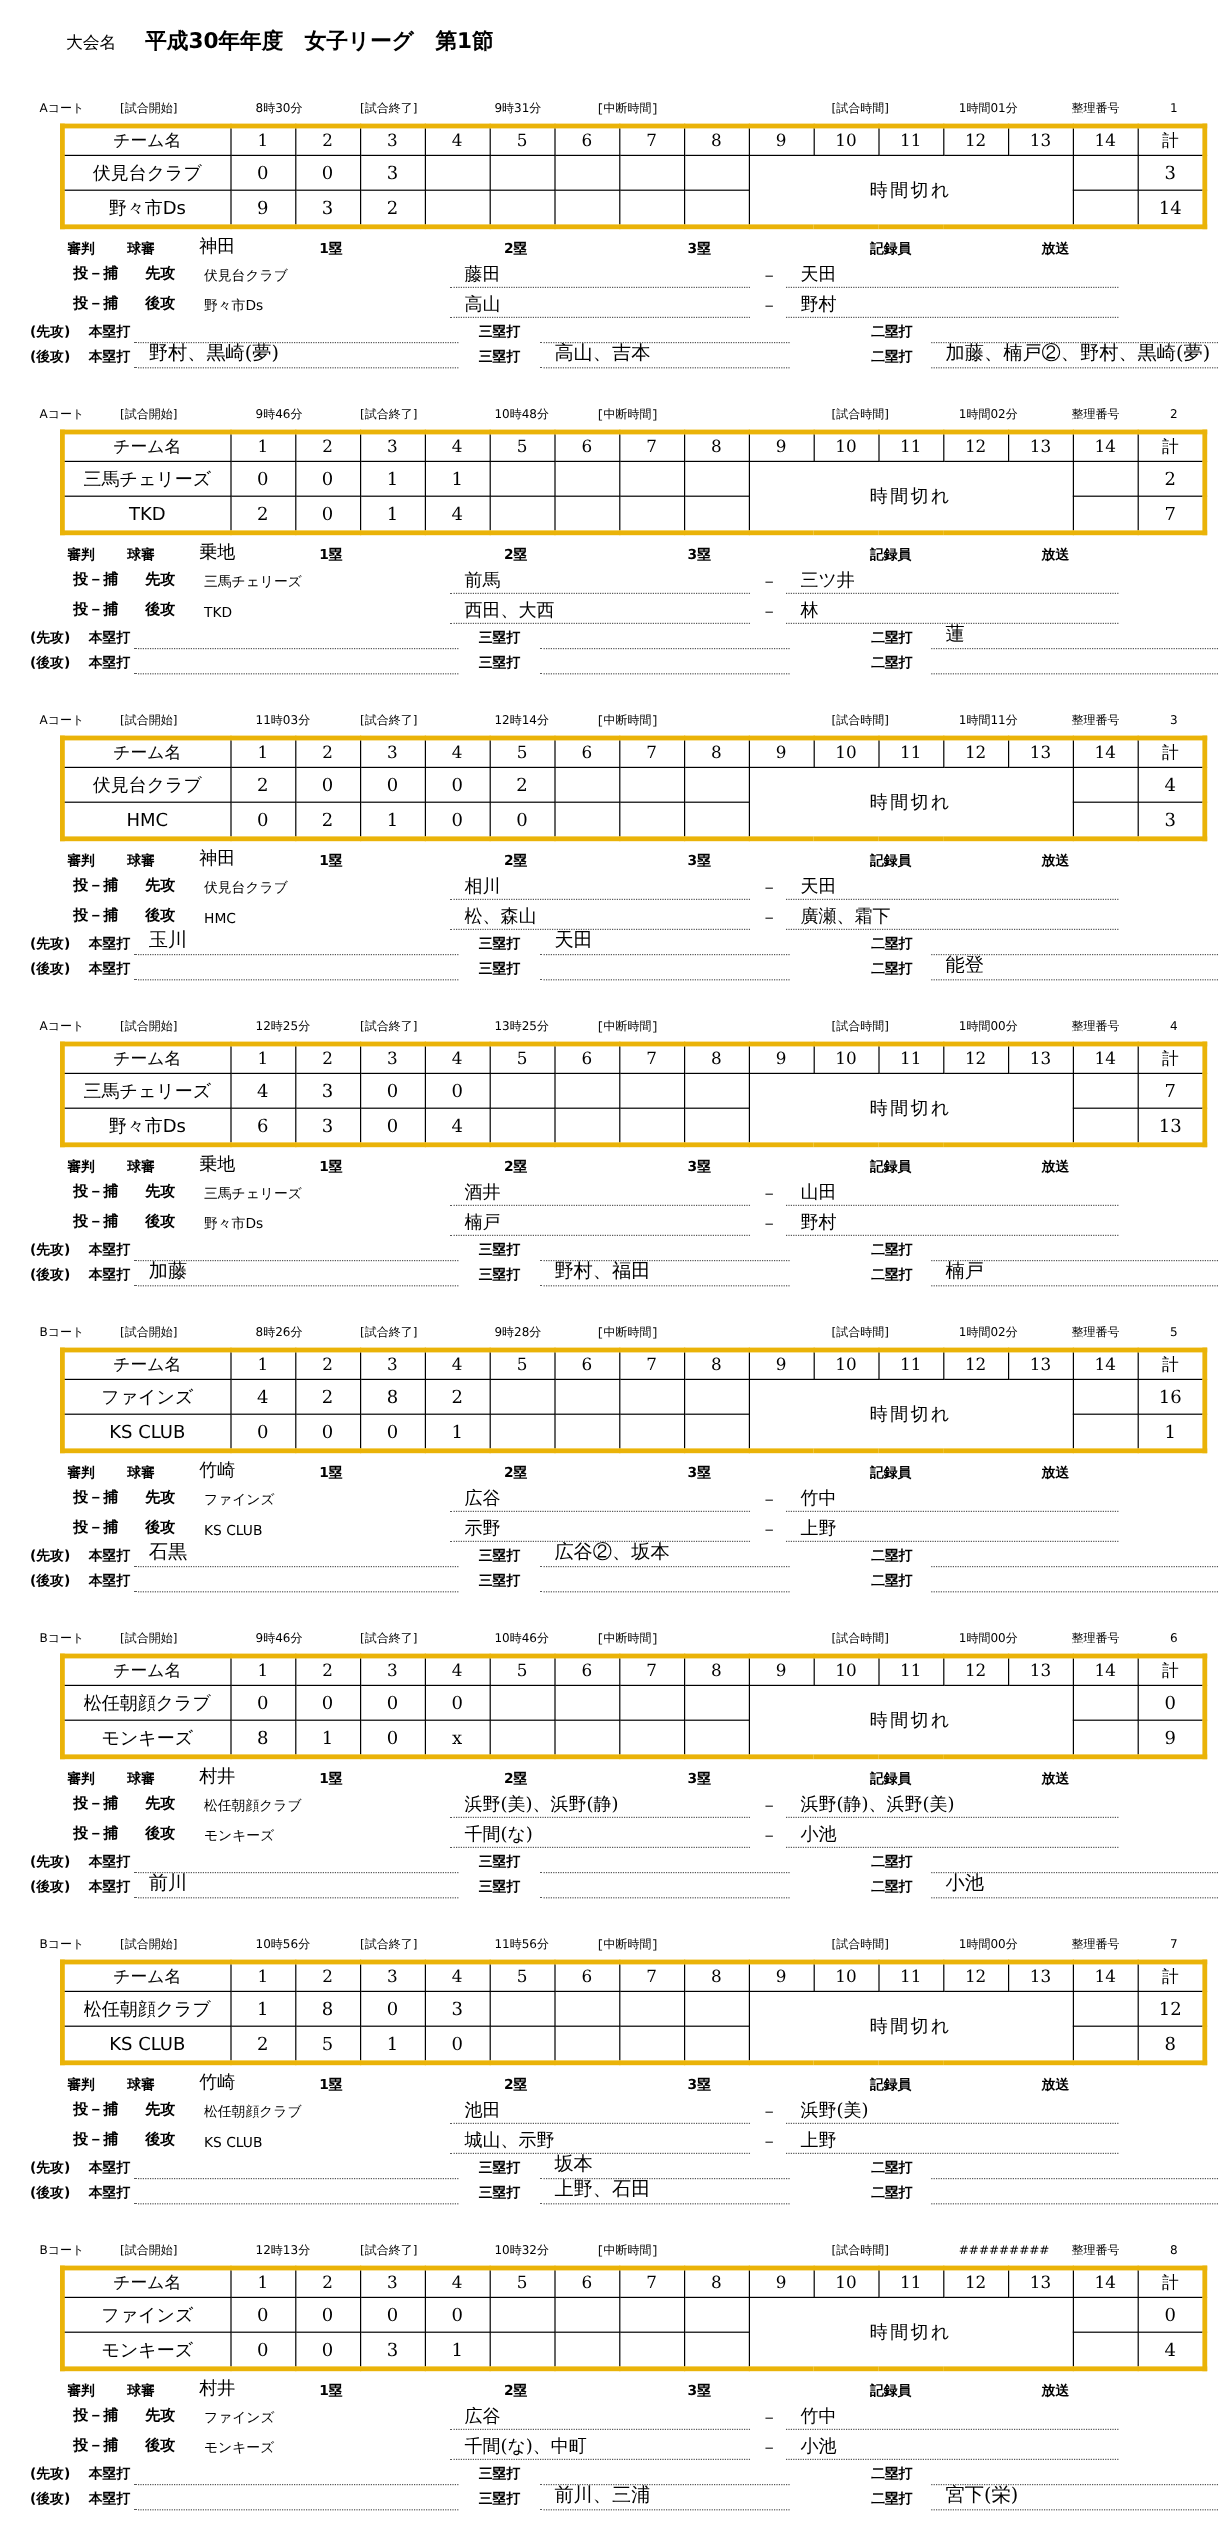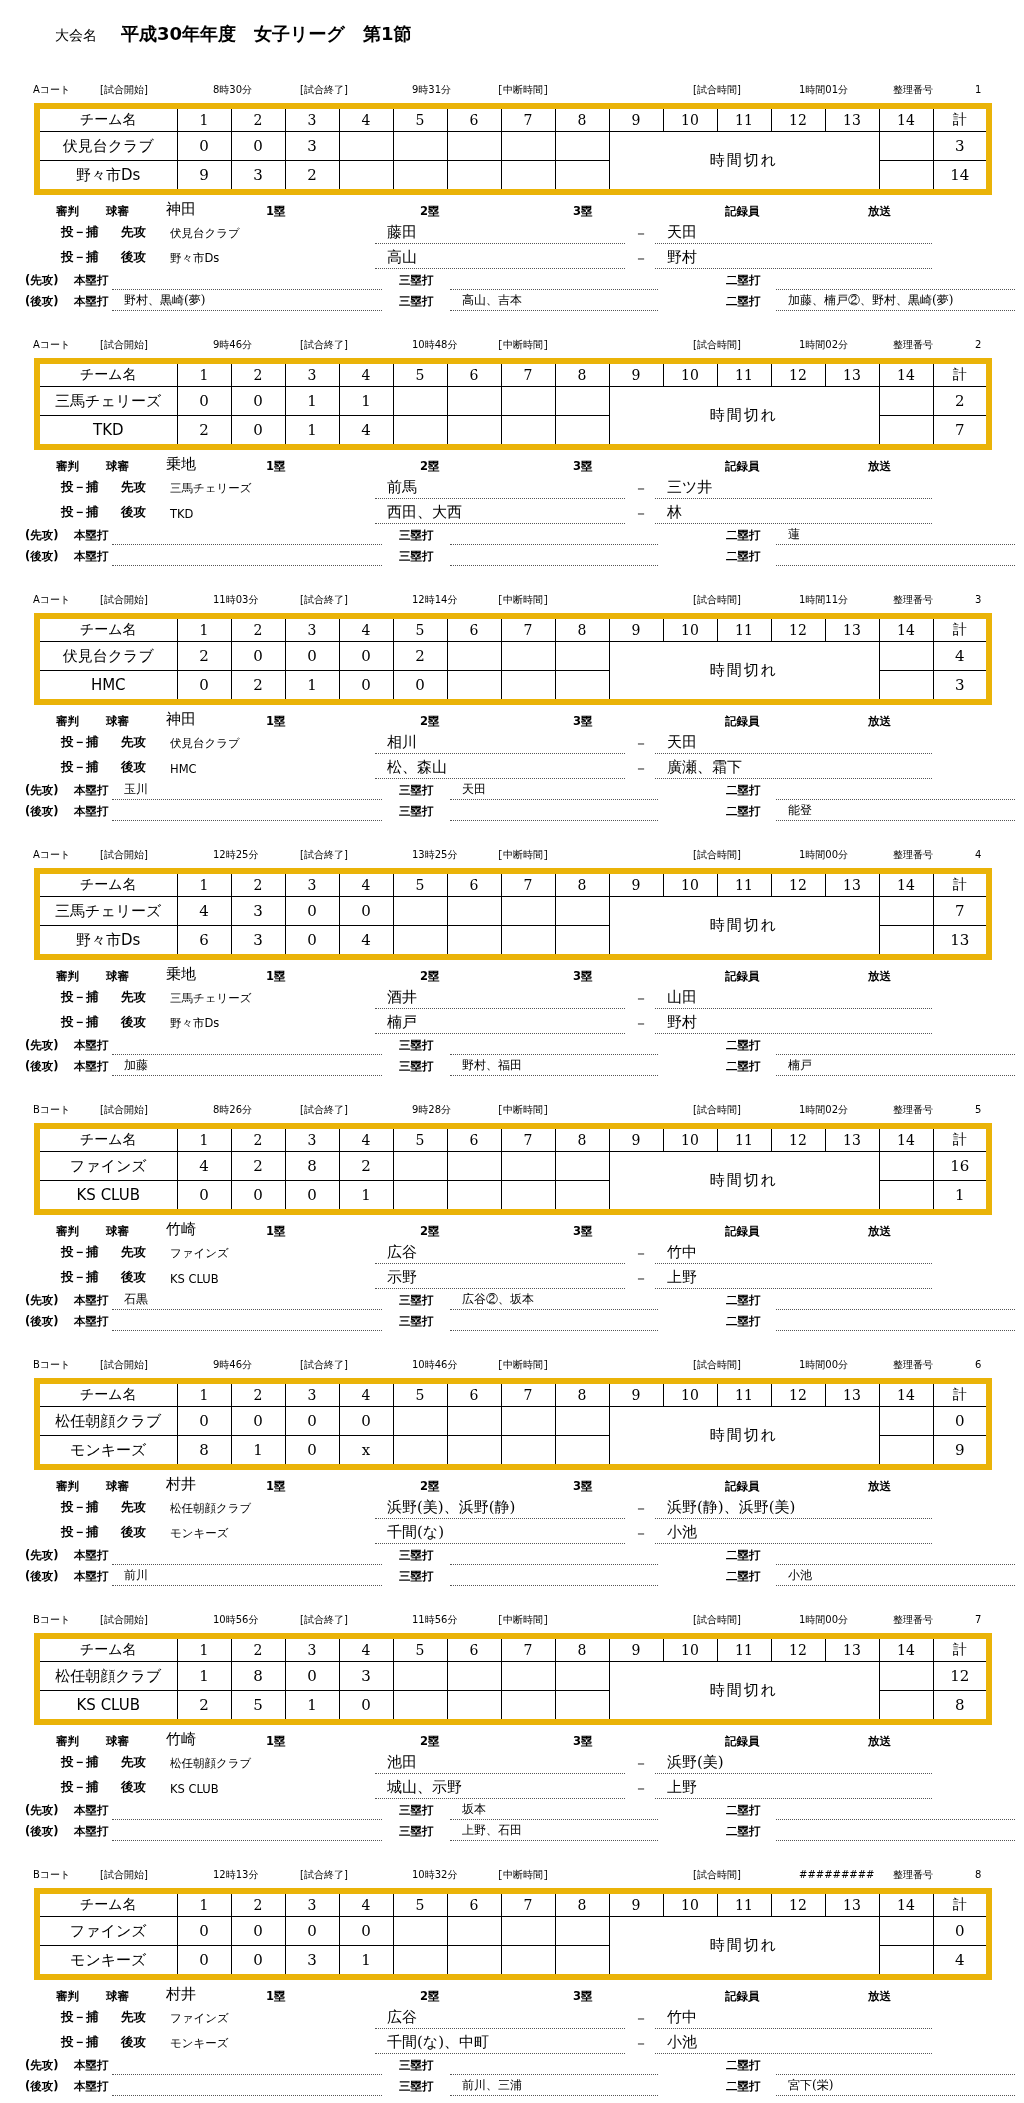--- a/index.html
+++ b/index.html
@@ -18,22 +18,22 @@
   .gh-court{width:67px;}
   .gh-slbl{width:113px;}
   .gh-sval{width:87px;}
   .gh-elbl{width:112px;}
   .gh-eval{width:85px;}
   .gh-ilbl{width:196px;font-family:Liberation Mono, monospace;}
   .gh-dlbl{width:106px;}
   .gh-dval{width:94px;}
   .gh-nlbl{width:82px;}
 
-  table.score{border-collapse:collapse;table-layout:fixed;margin-left:34px;margin-top:3px;
-    width:952px;border:6px solid #eab308;}
+  table.score{border-collapse:collapse;table-layout:fixed;margin-left:50px;margin-top:3px;
+    width:952px;border:4px solid #eab308;}
   table.score td{border:1px solid #000;text-align:center;padding:0;overflow:hidden;white-space:nowrap;}
   .c-team{width:140px;}
   .c-inn{width:54px;}
   .c-total{width:56px;}
   tr.thead td{height:22px;font-size:14px;}
   tr.trow td{height:28px;font-size:15px;}
   td.team-cell{font-family:"DejaVu Sans",sans-serif;font-size:13.5px;}
   td.th-team{font-family:"DejaVu Sans",sans-serif;font-size:14px;}
   td.timeup{font-size:14px;letter-spacing:2px;}
 
@@ -47,21 +47,21 @@
   .b-label,.b-side{bottom:5px;font-family:"DejaVu Sans",sans-serif;font-size:12.5px;font-weight:bold;}
   .b-team{bottom:5px;font-family:"DejaVu Sans",sans-serif;font-size:11.5px;}
   .b-line{bottom:2px;border-bottom:1px dotted #555;font-size:15px;padding:0 0 1px 12px;}
   .b-pitcher{left:375px;width:238px;}
   .b-dash{left:631px;width:20px;text-align:center;bottom:3px;font-size:14px;}
   .b-catcher{left:655px;width:265px;}
 
   .hits-row{position:relative;height:21px;}
   .hits-row span{position:absolute;white-space:nowrap;}
   .h-side,.h-lbl{bottom:4px;font-family:"DejaVu Sans",sans-serif;font-size:11.5px;font-weight:bold;}
-  .h-line{bottom:2px;border-bottom:1px dotted #555;font-size:12px;padding:0 0 1px 12px;margin-top:24px;}
+  .h-line{bottom:2px;border-bottom:1px dotted #555;font-size:16px;padding:0 0 1px 12px;margin-top:24px;}
   .h-side{left:25px;}
   .h-hr-lbl{left:74px;}   .h-hr{left:112px;width:258px;}
   .h-3b-lbl{left:399px;}  .h-3b{left:450px;width:196px;font-family:Liberation Serif, serif;}
   .h-2b-lbl{left:686px;margin-left:40px;}  .h-2b{left:776px;width:227px;}
 </style>
 </head>
 <body>
 
 <div class="title-row">
   <span class="t-label">大会名</span>

